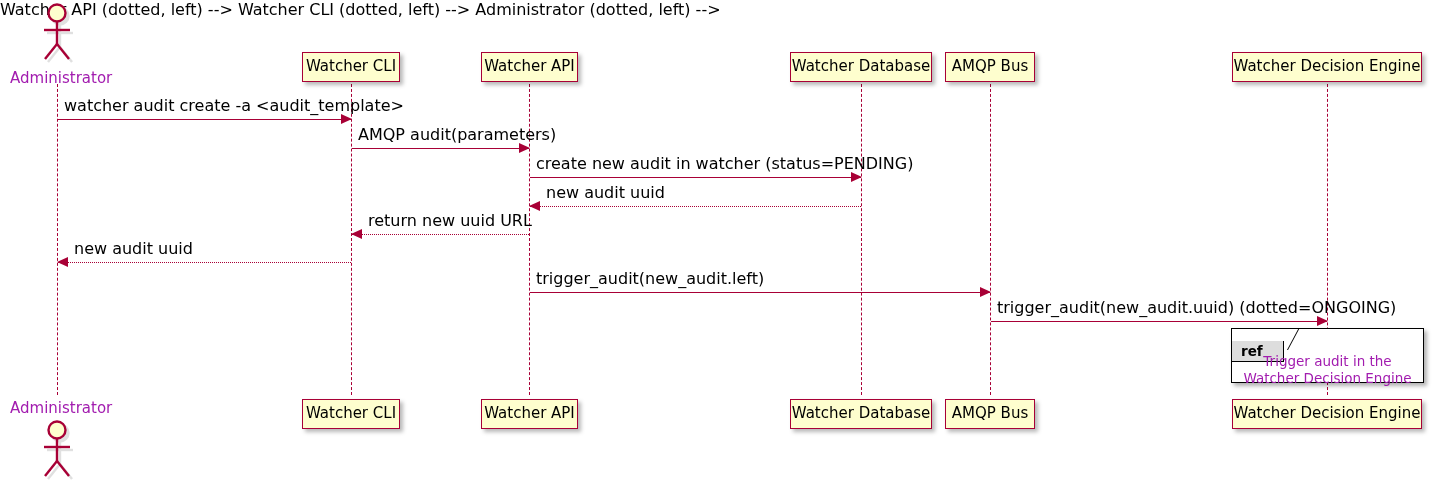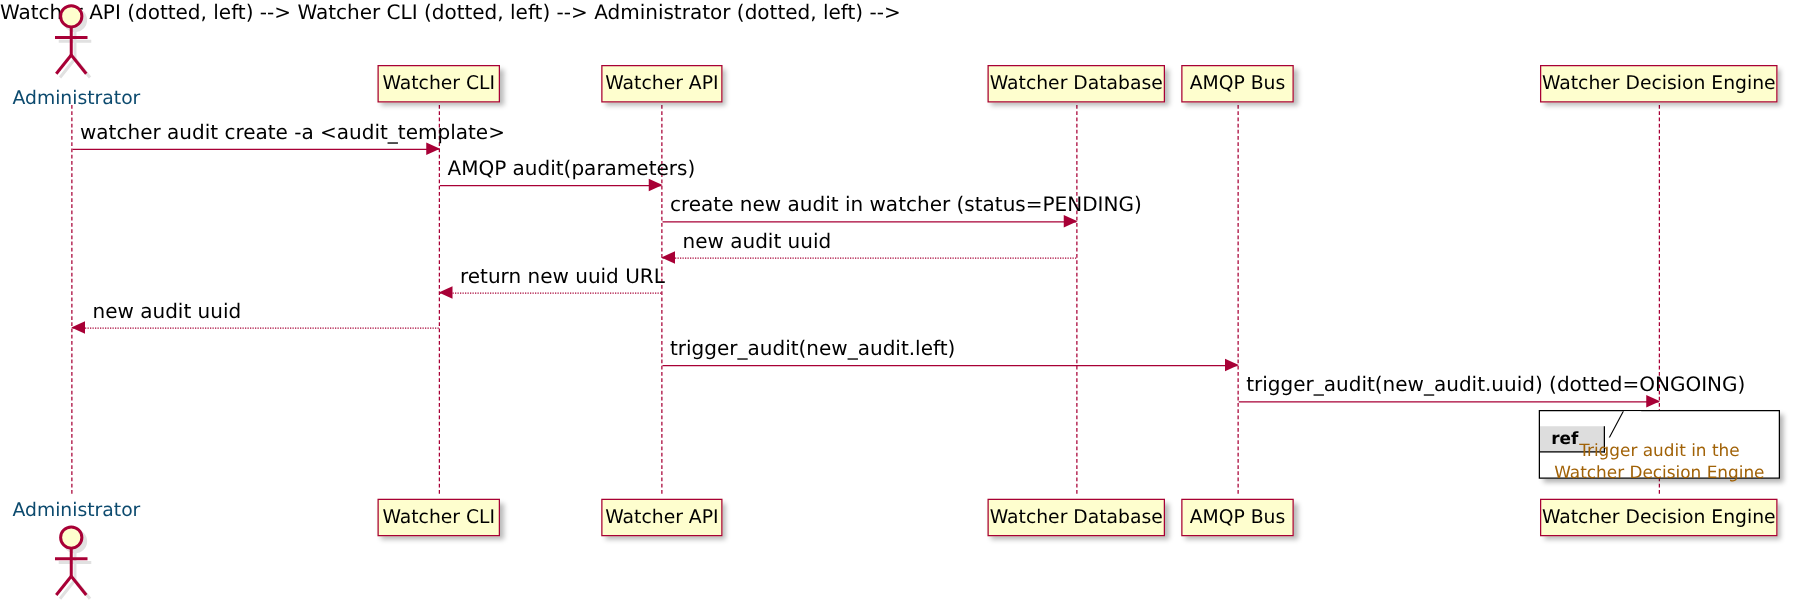--- a/index.html
+++ b/index.html
@@ -40,21 +40,21 @@
     box-shadow: 3px 3px 4px rgba(0,0,0,0.28);
     font-family: "DejaVu Sans", sans-serif;
   }
   
   .actor-wrap {
     position: absolute;
   }
   .actor-label {
     position: absolute;
     font-size: 15px;
-    color: #0c4a6e;
+    color: #a21caf;
     white-space: nowrap;
     font-family: "DejaVu Sans", sans-serif;
   }
   
   .msg {
     position: absolute;
     height: 0;
   }
   .msg .line {
     position: absolute;
@@ -136,21 +136,21 @@
     transform-origin: bottom left;
   }
   .ref-text {
     position: absolute;
     left: 0;
     right: 0;
     top: 24px;
     text-align: center;
     font-size: 13.5px;
     line-height: 17px;
-    color: #a16207;
+    color: #a21caf;
     font-family: "DejaVu Sans", sans-serif;
   }
 </style>
 </head>
 <body>
 
 <div id="diagram">
 
   
   <div class="lifeline" style="left:57px;"></div>

